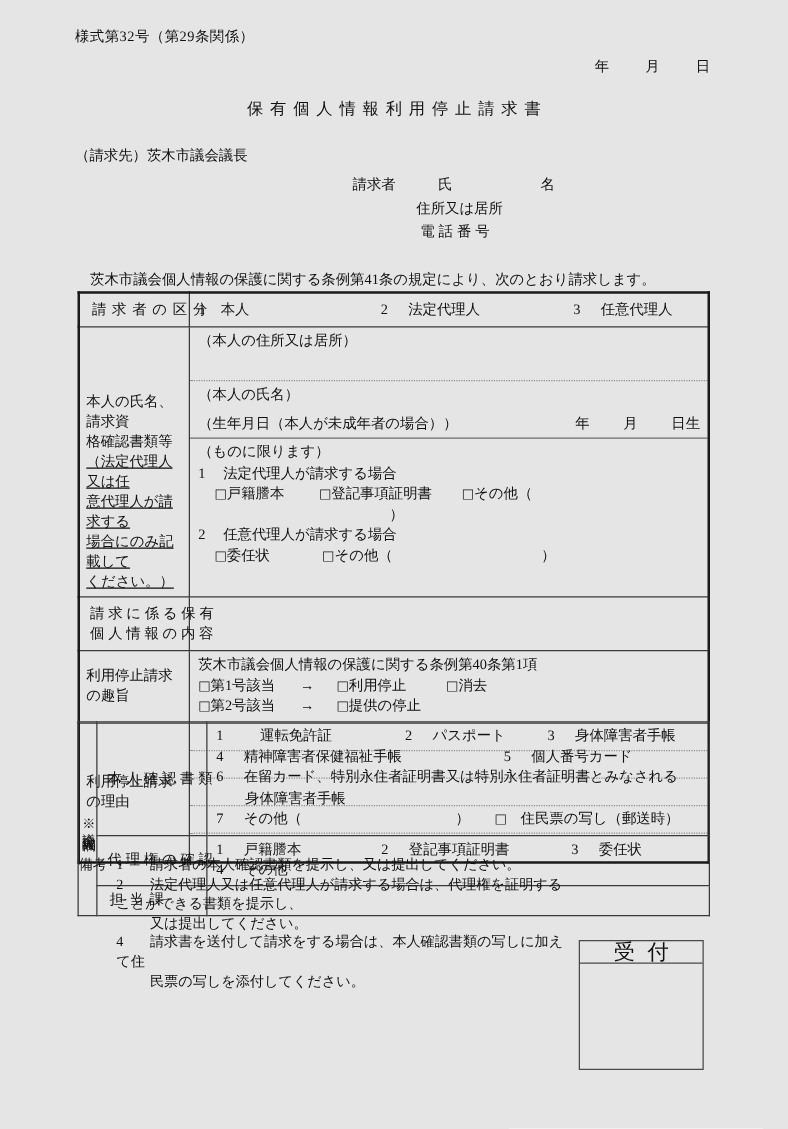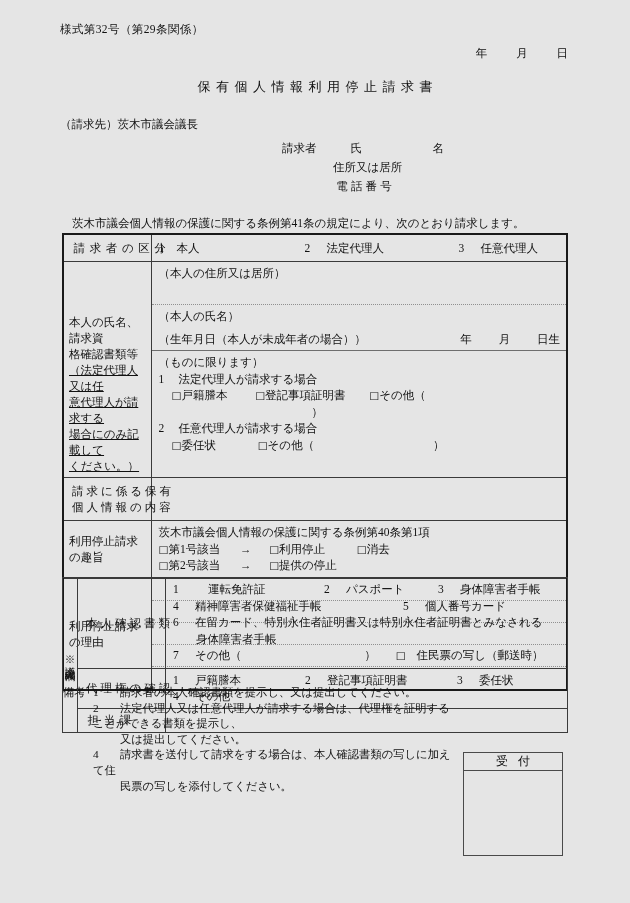--- a/index.html
+++ b/index.html
@@ -209,21 +209,21 @@
     top: 752px;
     width: 100px;
     height: 104px;
     border: 1px solid #4a4a4a;
     box-sizing: border-box;
   }
   #receipt-box .rb-head {
     height: 17px;
     border-bottom: 1px solid #4a4a4a;
     text-align: center;
-    font-size: 12px;
+    font-size: 17px;
     line-height: 17px;
     letter-spacing: 10px;
     text-indent: 10px;
   }
 </style>
 </head>
 <body>
 
 <div id="page">
 

